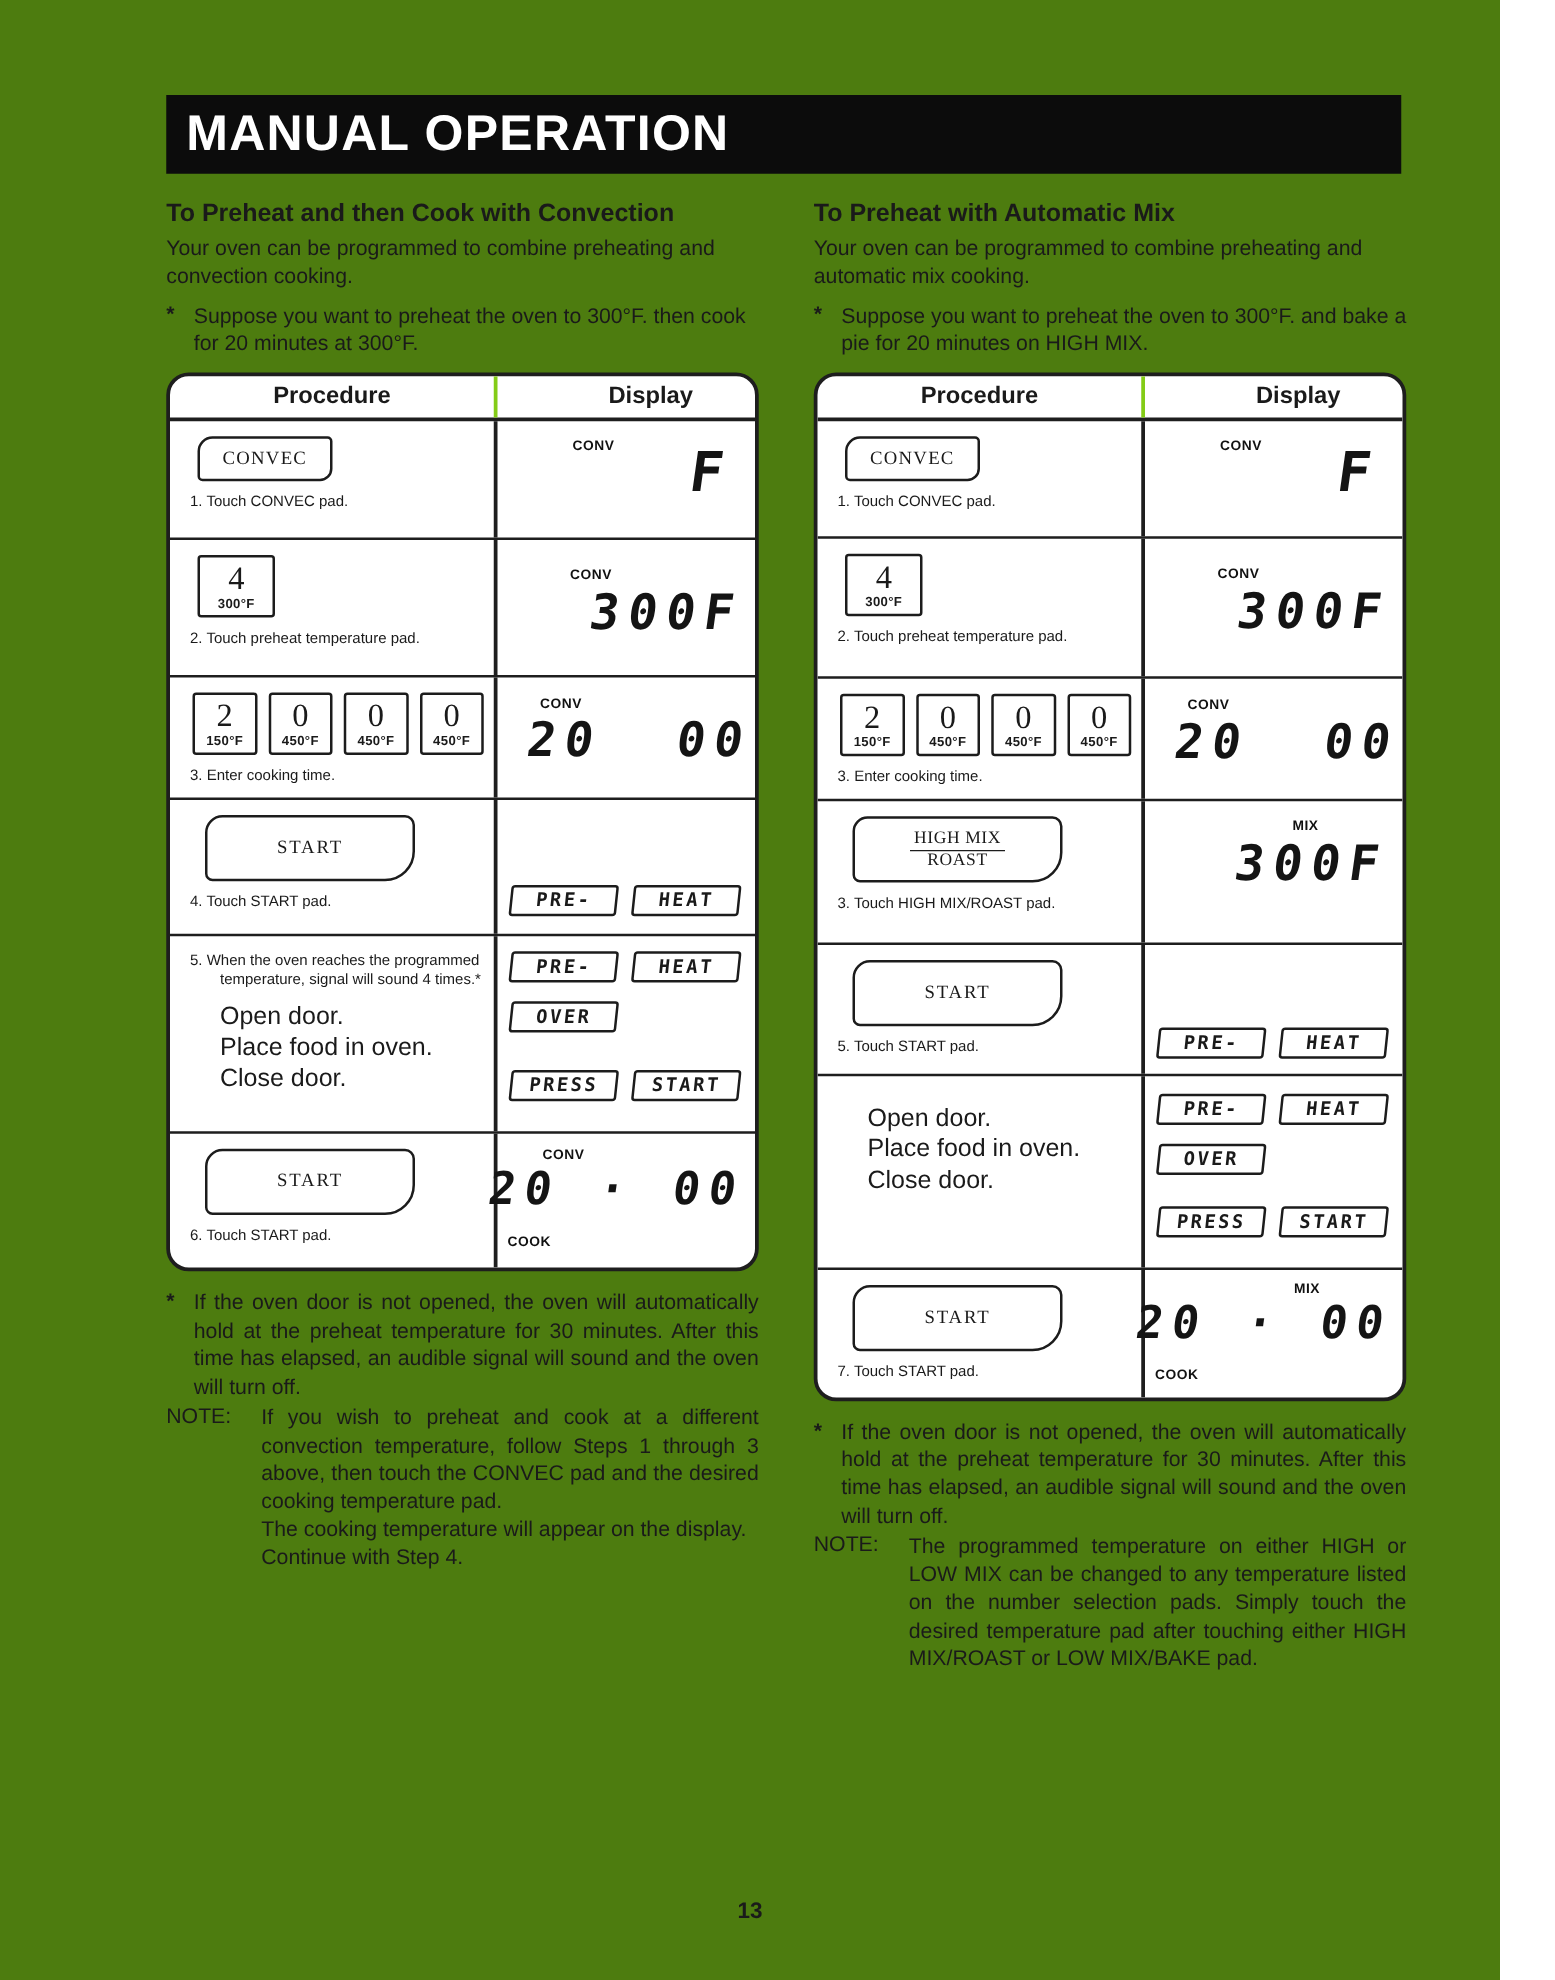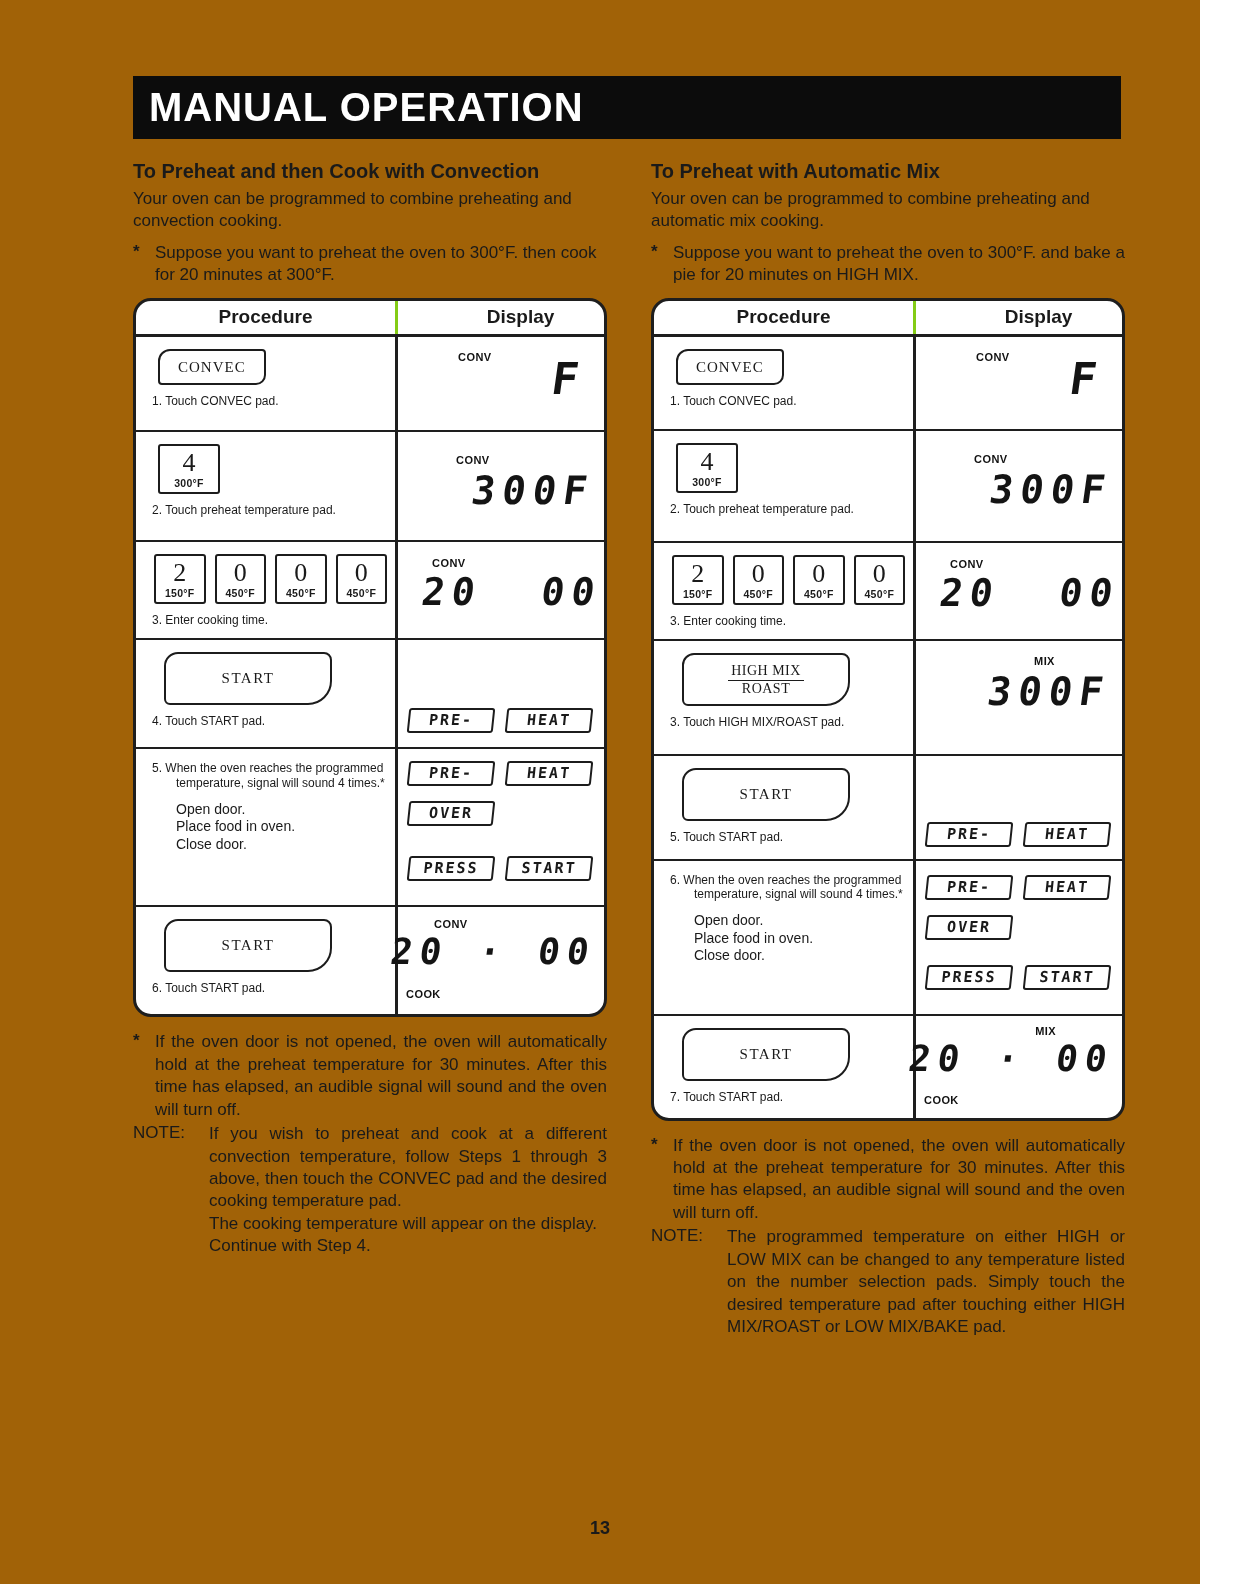--- a/index.html
+++ b/index.html
@@ -1,16 +1,16 @@
 <!DOCTYPE html>
 <html><head>
 <meta charset="utf-8">
 <style>
   html,body{margin:0;padding:0;background:#ffffff;}
-  .page{position:relative;width:1200px;height:1584px;background:#a16207;overflow:hidden;
+  .page{position:relative;width:1200px;height:1584px;background:#4d7c0f;overflow:hidden;
         font-family:"Liberation Sans",sans-serif;color:#1a1a1a;}
 
   
   .header-bar{position:absolute;left:133px;top:76px;width:988px;height:63px;background:#0c0c0c;
               display:flex;align-items:center;}
   .header-bar .title{color:#fff;font-size:40px;font-weight:bold;letter-spacing:1px;padding-left:16px;
                      font-family:"Liberation Sans",sans-serif;}
 
   
   .col{position:absolute;top:160px;width:474px;}
@@ -51,21 +51,21 @@
   .pad-highmix .hm1{font-family:"Liberation Serif",serif;font-size:14px;letter-spacing:0.5px;
                     display:inline-block;border-bottom:1.5px solid #1c1c1c;padding:0 3px 1px;}
   .pad-highmix .hm2{font-family:"Liberation Serif",serif;font-size:14px;letter-spacing:0.5px;display:block;}
   .pad-row{display:flex;gap:9px;margin-left:2px;}
   .pad-num{border-radius:3px;width:60px;text-align:center;padding:3px 0 3px;}
   .pad-num .digit{font-family:"Liberation Serif",serif;font-size:26px;line-height:1.05;}
   .pad-num .temp{font-size:10.5px;font-weight:bold;letter-spacing:0.3px;}
   .pad-num-4{width:62px;margin-left:6px;}
 
   .caption{font-size:12px;line-height:1.24;margin-top:9px;padding-left:24px;text-indent:-24px;}
-  .caption2{font-size:14px;line-height:1.24;margin-top:10px;padding-left:24px;white-space:pre-line;}
+  .caption2{font-size:20px;line-height:1.24;margin-top:10px;padding-left:24px;white-space:pre-line;}
   .caption-first{margin-top:0;}
 
   
   .seg{position:absolute;font-family:"DejaVu Sans Mono",monospace;font-weight:bold;color:#141414;
        transform:skewX(-8deg);letter-spacing:7px;white-space:nowrap;}
   .wsp{word-spacing:30px;}
   .wsp2{word-spacing:2px;}
   .dlbl{position:absolute;font-size:11px;font-weight:bold;letter-spacing:0.4px;color:#111;}
   .indrow{position:absolute;left:10px;right:12px;display:flex;justify-content:space-between;}
   .indrow.single{justify-content:flex-start;}
@@ -309,21 +309,20 @@
         <div class="cell disp">
           <div class="indrow" style="bottom:12px">
             <span class="ind">PRE-</span>
             <span class="ind">HEAT</span>
           </div>
         </div>
       </div>
 
       <div class="trow rr6">
         <div class="cell proc">
-          <div class="caption caption-first">6. When the oven reaches the programmed temperature, signal will sound 4 times.*</div>
           <div class="caption2">Open door.
 Place food in oven.
 Close door.</div>
         </div>
         <div class="cell disp">
           <div class="indrow" style="top:14px">
             <span class="ind">PRE-</span>
             <span class="ind">HEAT</span>
           </div>
           <div class="indrow single" style="top:54px">

